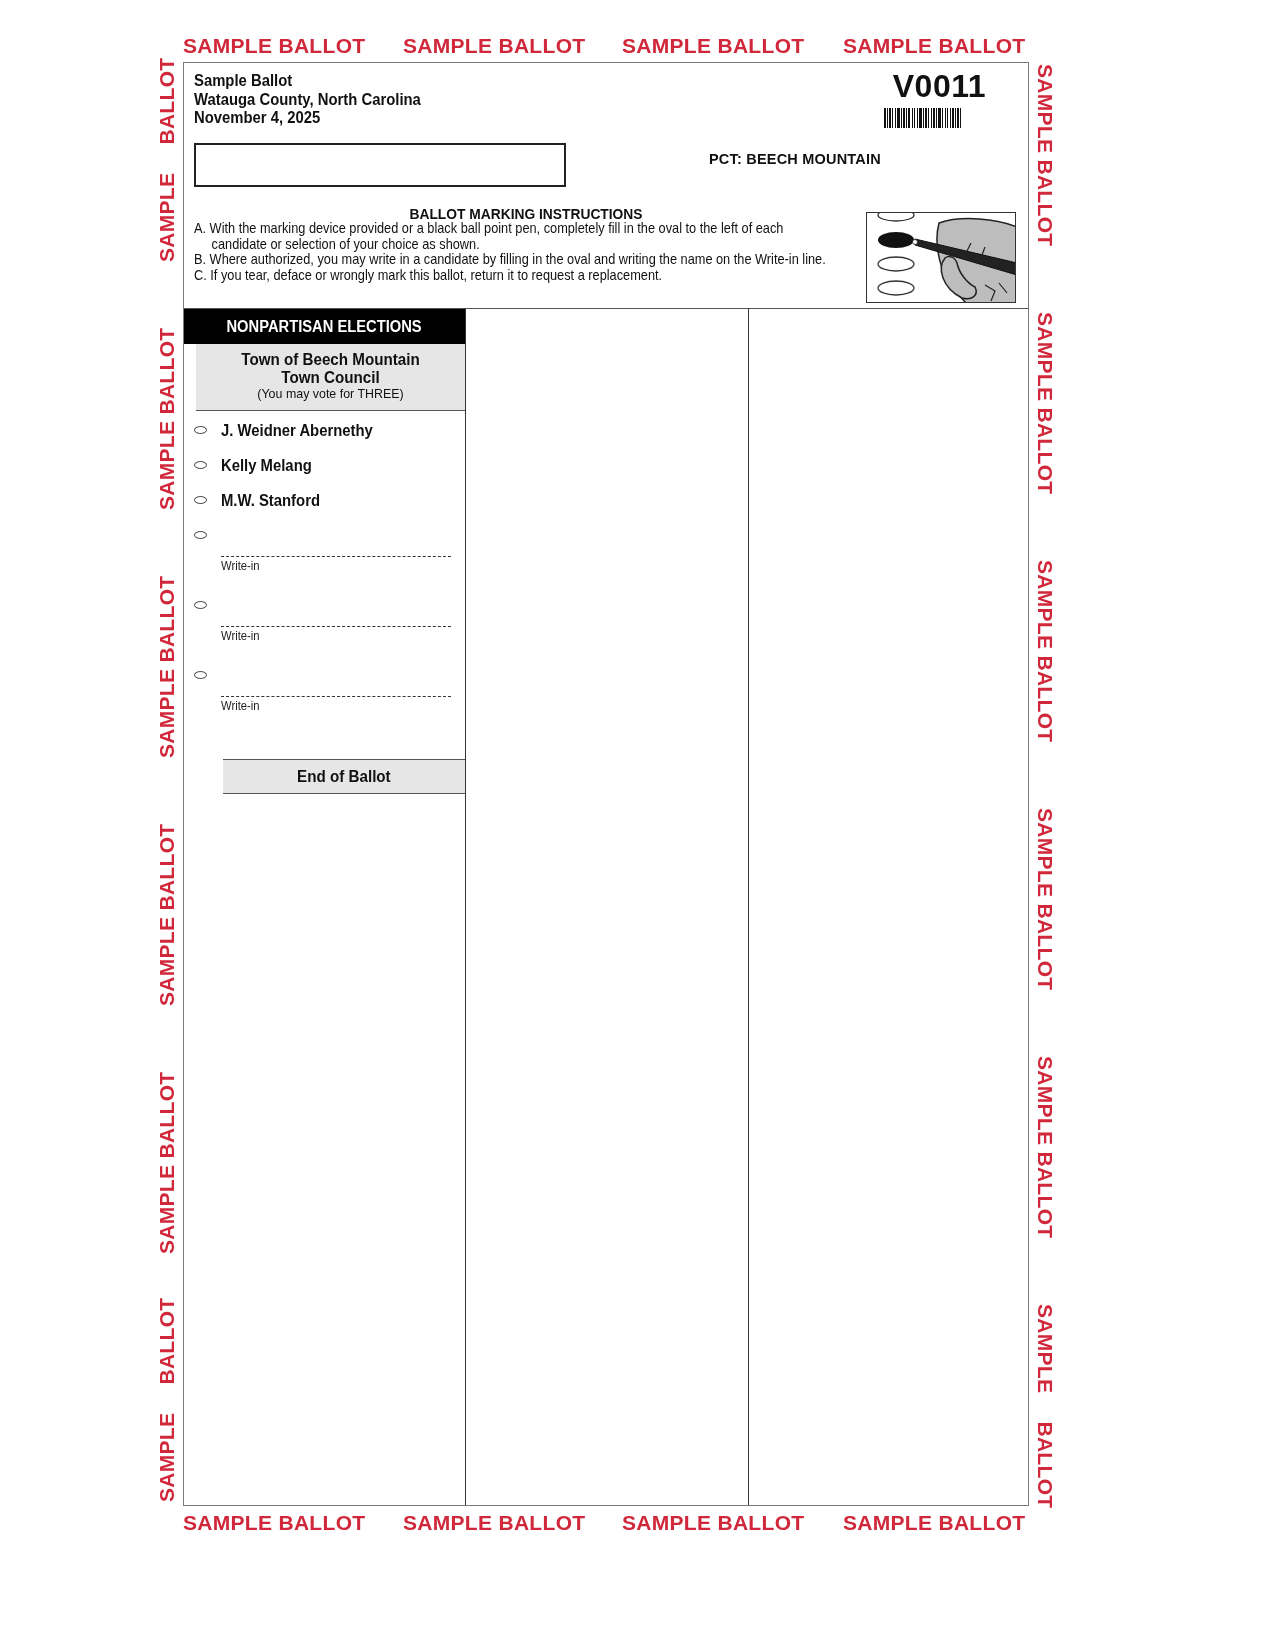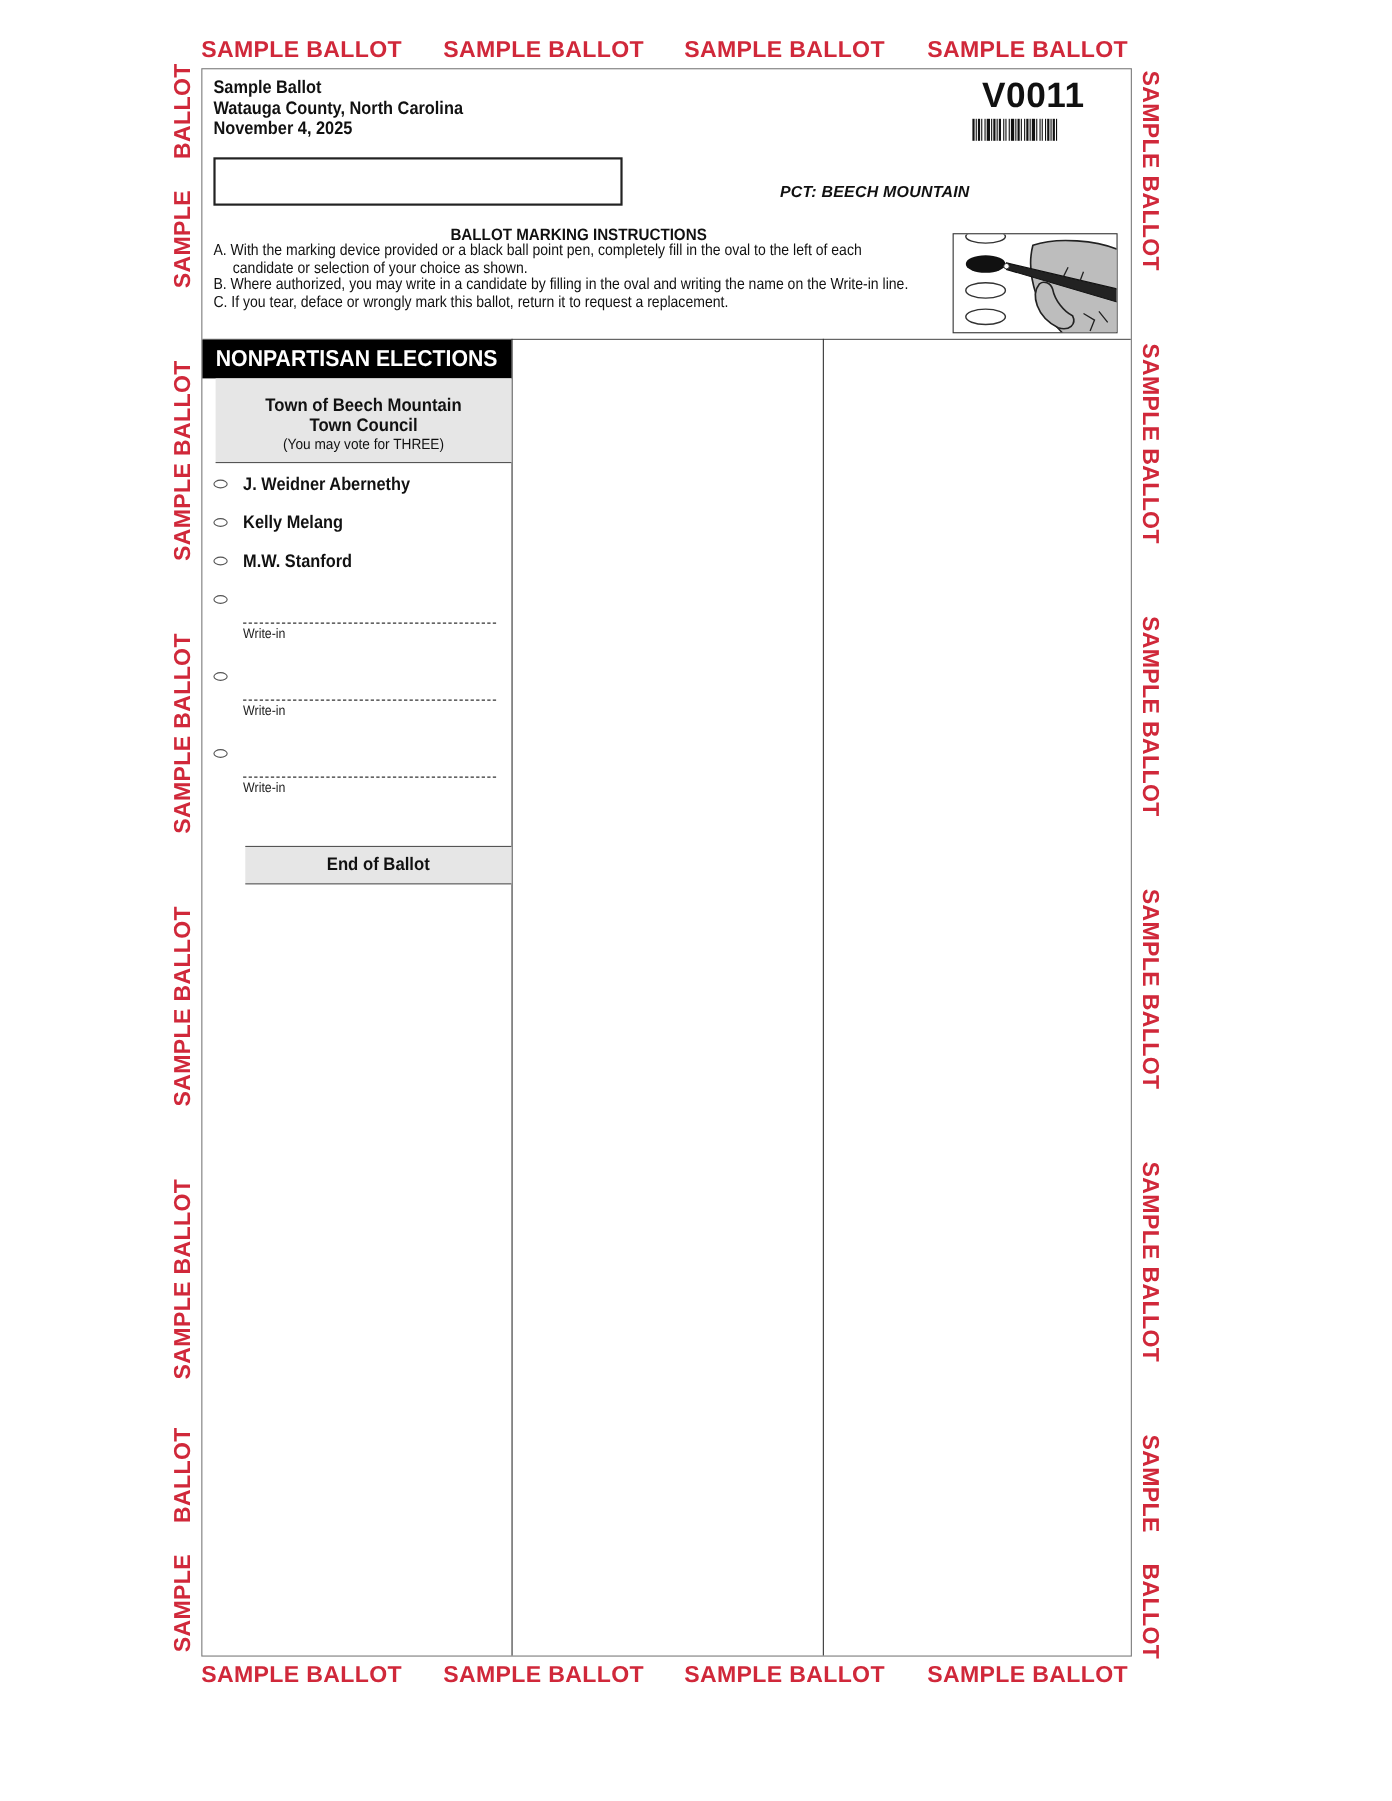--- a/index.html
+++ b/index.html
@@ -18,41 +18,41 @@
   .hdr-title { position: absolute; left: 10px; top: 8px; font-weight: bold; font-size: 16.5px;
                line-height: 18.5px; transform: scaleX(0.9); transform-origin: 0 0; }
   .ballot-id { position: absolute; right: 42px; top: 5px; font-weight: bold; font-size: 32px;
                letter-spacing: 0.5px; }
   .barcode { position: absolute; right: 30px; top: 45px; width: 114px; height: 20px;
              display: flex; align-items: stretch; }
   .barcode span { background: #111; display: block; }
 
   .name-box { position: absolute; left: 10px; top: 80px; width: 372px; height: 44px;
               border: 2px solid #222; box-sizing: border-box; }
-  .pct { position: absolute; left: 525px; top: 104px; font-weight: bold; font-size: 14.5px;
-         letter-spacing: 0.2px; font-style: italic; }
+  .pct { position: absolute; left: 525px; top: 88px; font-weight: bold; font-size: 14.5px;
+         letter-spacing: 0.2px; }
 
   .instr-title { position: absolute; left: 0; width: 684px; top: 142px; text-align: center;
                  font-weight: bold; font-size: 15px; transform: scaleX(0.92); }
   .instr { position: absolute; left: 10px; top: 158px; font-size: 14.5px; line-height: 15.5px;
            width: 720px; transform: scaleX(0.88); transform-origin: 0 0; }
   .instr p { margin: 0; padding-left: 20px; text-indent: -20px; }
 
   .illus { position: absolute; left: 682px; top: 149px; width: 150px; height: 91px;
            border: 1.5px solid #333; box-sizing: border-box; overflow: hidden; background: #fff; }
 
   .hdr-sep { position: absolute; left: 0; right: 0; top: 245px; border-top: 1.5px solid #555; }
 
   .col-div { position: absolute; top: 245px; bottom: 0; border-left: 1.5px solid #333; }
 
   .col1 { position: absolute; left: 0; top: 246px; width: 281px; }
-  .sec-head { background: #000; color: #fff; font-weight: bold; font-size: 21px; height: 35px;
+  .sec-head { background: #000; color: #fff; font-weight: bold; font-size: 16px; height: 35px;
               line-height: 35px; text-align: center; }
   .sec-head span { display: inline-block; transform: scaleX(0.92); }
-  .contest-head { background: #e6e6e6; text-align: center; padding: 16px 0 8px; font-weight: bold;
+  .contest-head { background: #e6e6e6; text-align: center; padding: 6px 0 8px; font-weight: bold;
                   font-size: 16.5px; line-height: 18px; border-bottom: 1.5px solid #555; margin-left: 12px; }
   .contest-head .sub { font-weight: normal; font-size: 13.5px; line-height: 16px; }
   .contest-head div { transform: scaleX(0.92); }
 
   .cands { position: relative; height: 348px; }
   .cand { position: absolute; left: 10px; height: 22px; display: flex; align-items: center; }
   .oval { width: 13px; height: 8px; border: 1.3px solid #555; border-radius: 50%; box-sizing: border-box;
           display: inline-block; }
   .cand-name { margin-left: 14px; font-weight: bold; font-size: 16.5px; transform: scaleX(0.9);
                transform-origin: 0 50%; white-space: nowrap; }

